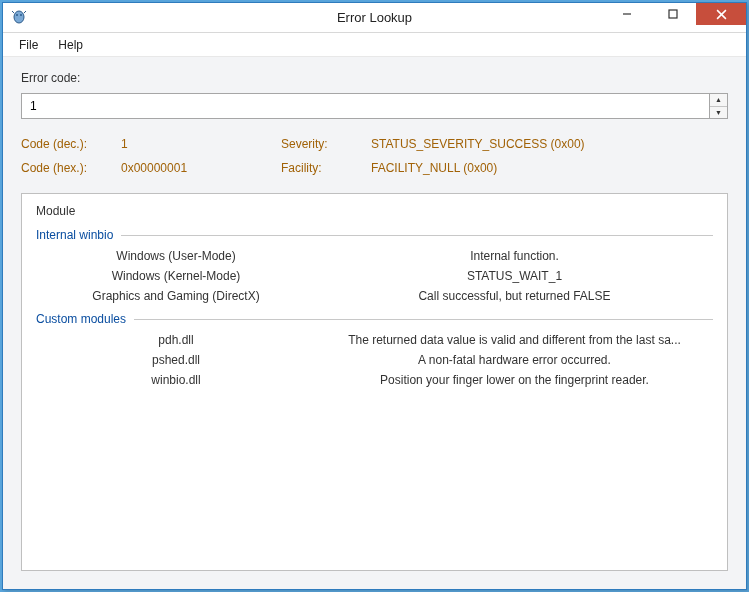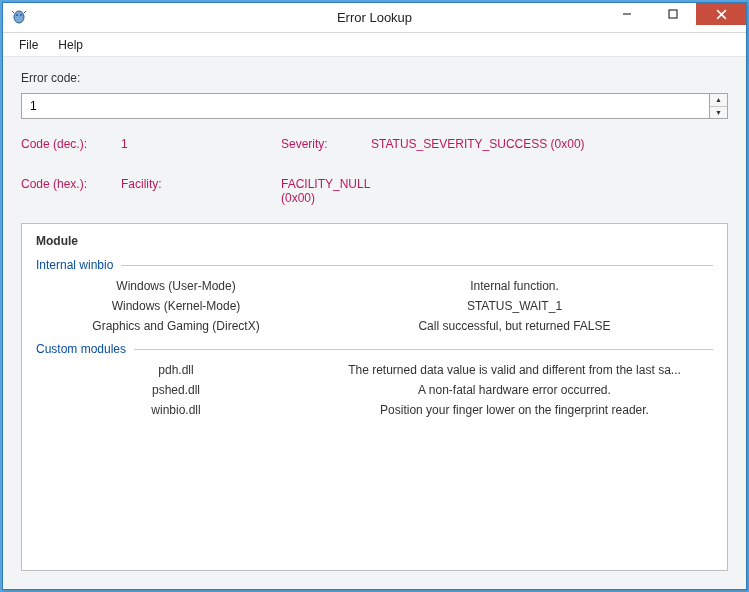--- a/index.html
+++ b/index.html
@@ -118,37 +118,36 @@
     align-items: center;
     justify-content: center;
     font-size: 7px;
     color: #333;
     border-bottom: 1px solid #c6c6c6;
   }
   .spinner .spin-btn:last-child { border-bottom: none; }
   .info-grid {
     display: grid;
     grid-template-columns: 100px 160px 90px 1fr;
-    row-gap: 26px;
+    row-gap: 10px;
     margin-bottom: 18px;
-    color: #be185d;
+    color: #a16207;
   }
   .results-box {
     flex: 1;
     border: 1px solid #bfbfbf;
     background: #fff;
     display: flex;
     flex-direction: column;
     overflow: hidden;
   }
   .results-header {
     display: flex;
     padding: 10px 14px 4px 14px;
     color: #333;
-    font-weight: bold;
   }
   .col-module { width: 280px; flex-shrink: 0; }
   .col-desc { flex: 1; }
   .section-header {
     display: flex;
     align-items: center;
     padding: 6px 14px 4px 14px;
   }
   .section-header .section-label {
     color: #0a4ea0;
@@ -227,20 +226,21 @@
         <div class="spin-btn">▼</div>
       </div>
     </div>
 
     <div class="info-grid">
       <div>Code (dec.):</div>
       <div>1</div>
       <div>Severity:</div>
       <div>STATUS_SEVERITY_SUCCESS (0x00)</div>
       <div>Code (hex.):</div>
+      <div>0x00000001</div>
       <div>Facility:</div>
       <div>FACILITY_NULL (0x00)</div>
     </div>
 
     <div class="results-box">
 
       <div class="results-header">
         <div class="col-module">Module</div>
       </div>
 

